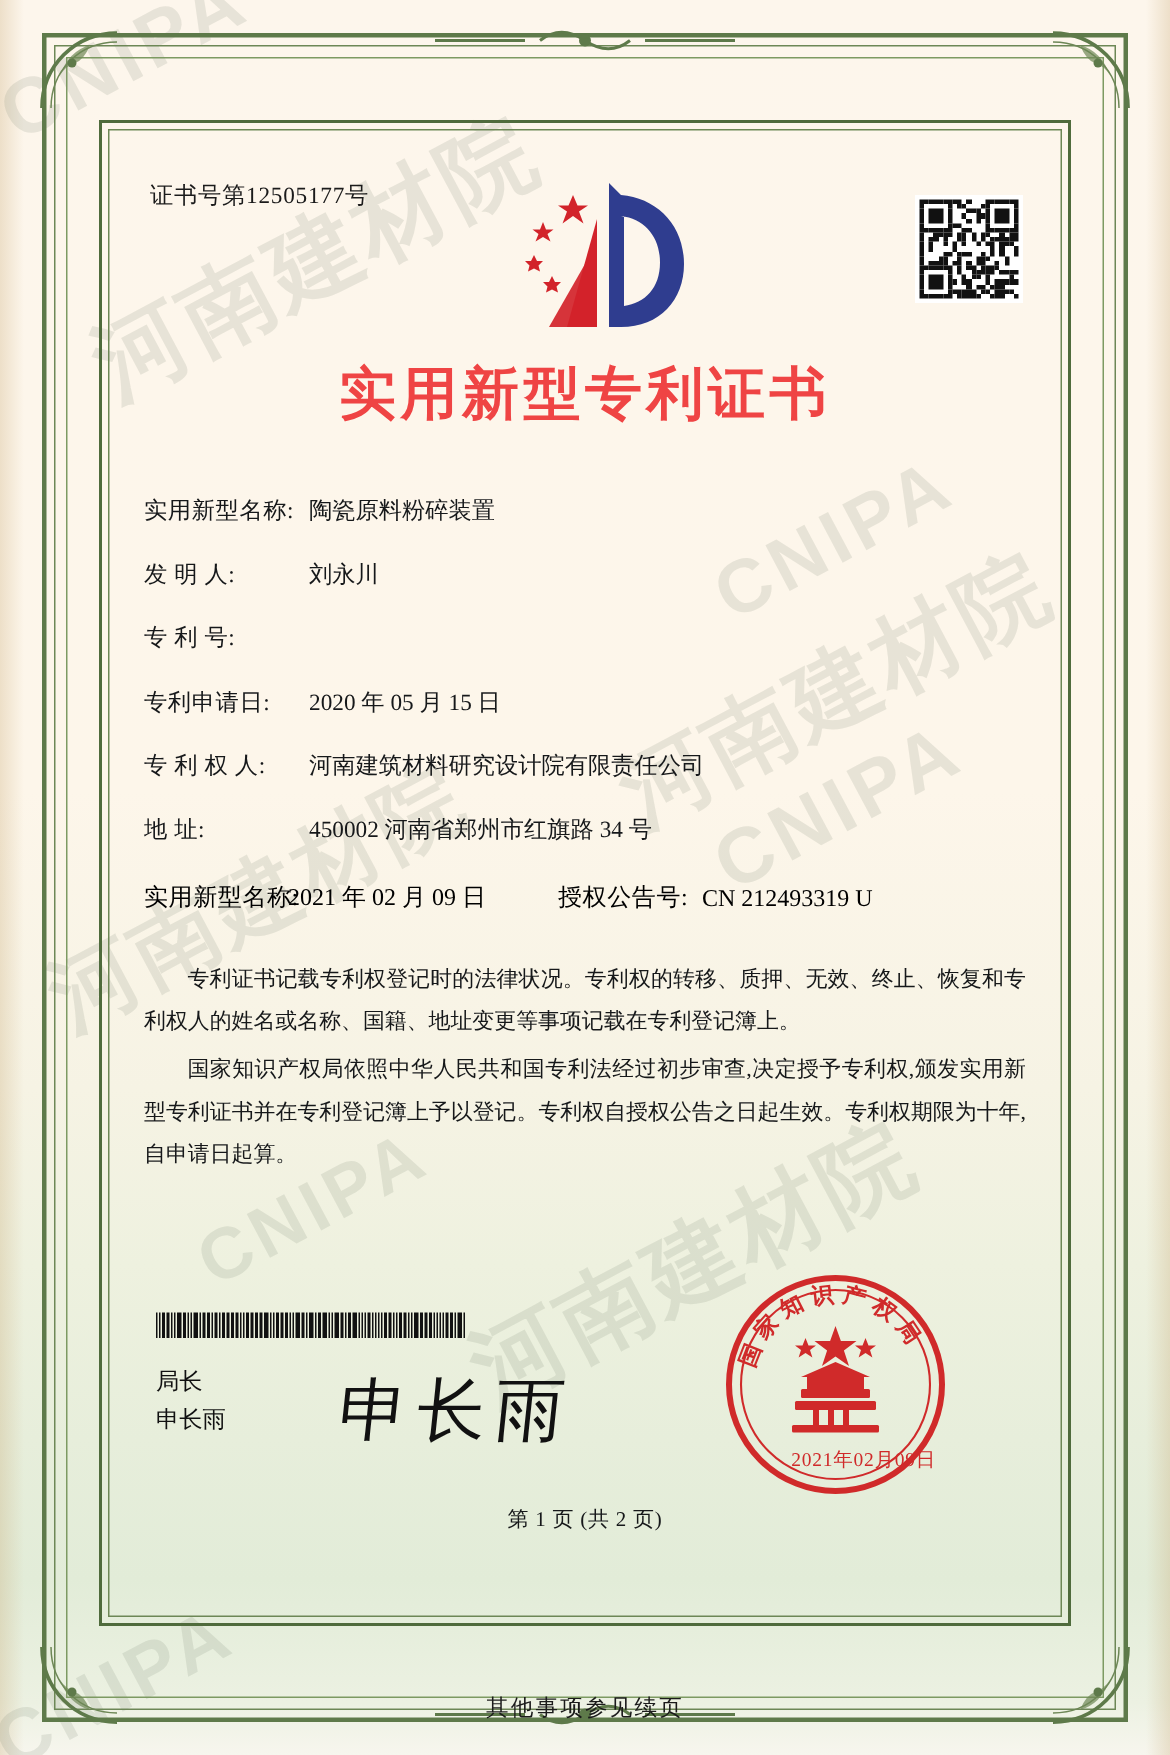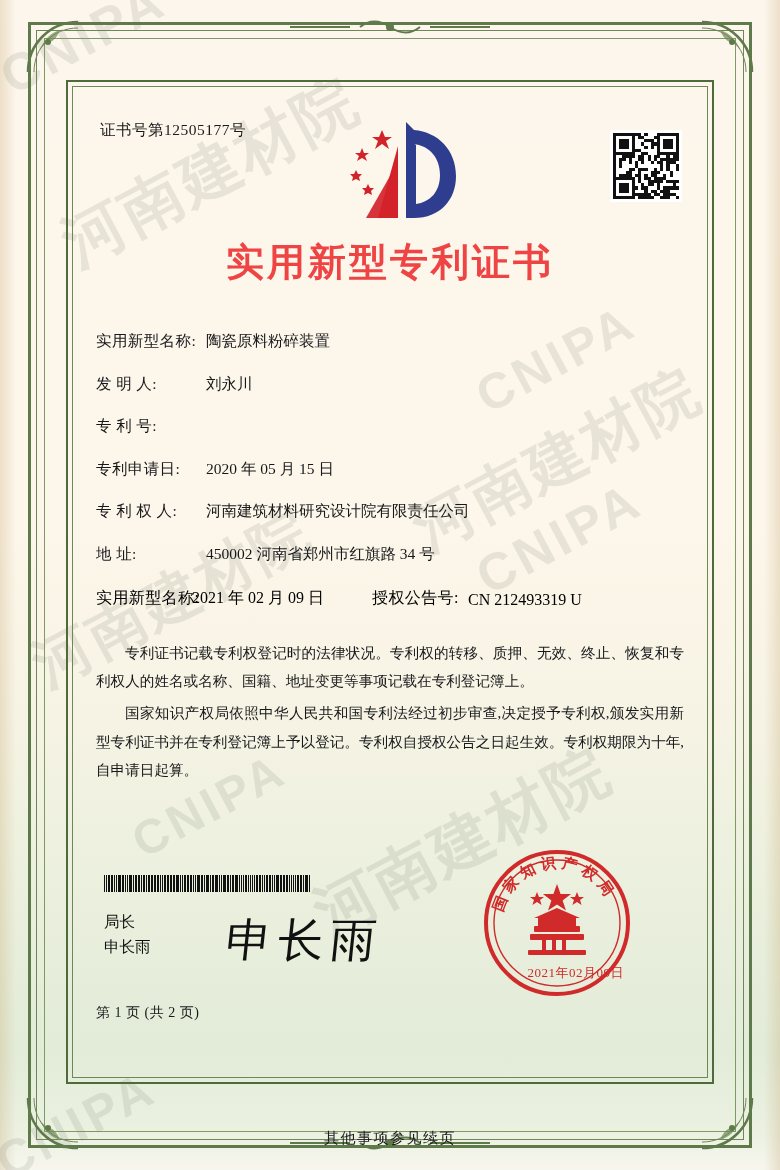--- a/index.html
+++ b/index.html
@@ -256,20 +256,21 @@
     font-size: 13px;
     color: #d02a2a;
     letter-spacing: 0.5px;
     white-space: nowrap;
   }
 
   .page-num {
     position: absolute;
     left: 0; right: 0;
     bottom: 38px;
+    text-align: center;
     font-size: 14px;
     color: #16181a;
     letter-spacing: 0.5px;
   }
   .footer-note-outer {
     position: absolute;
     left: 0; right: 0;
     bottom: 22px;
     text-align: center;
     font-size: 15px;

